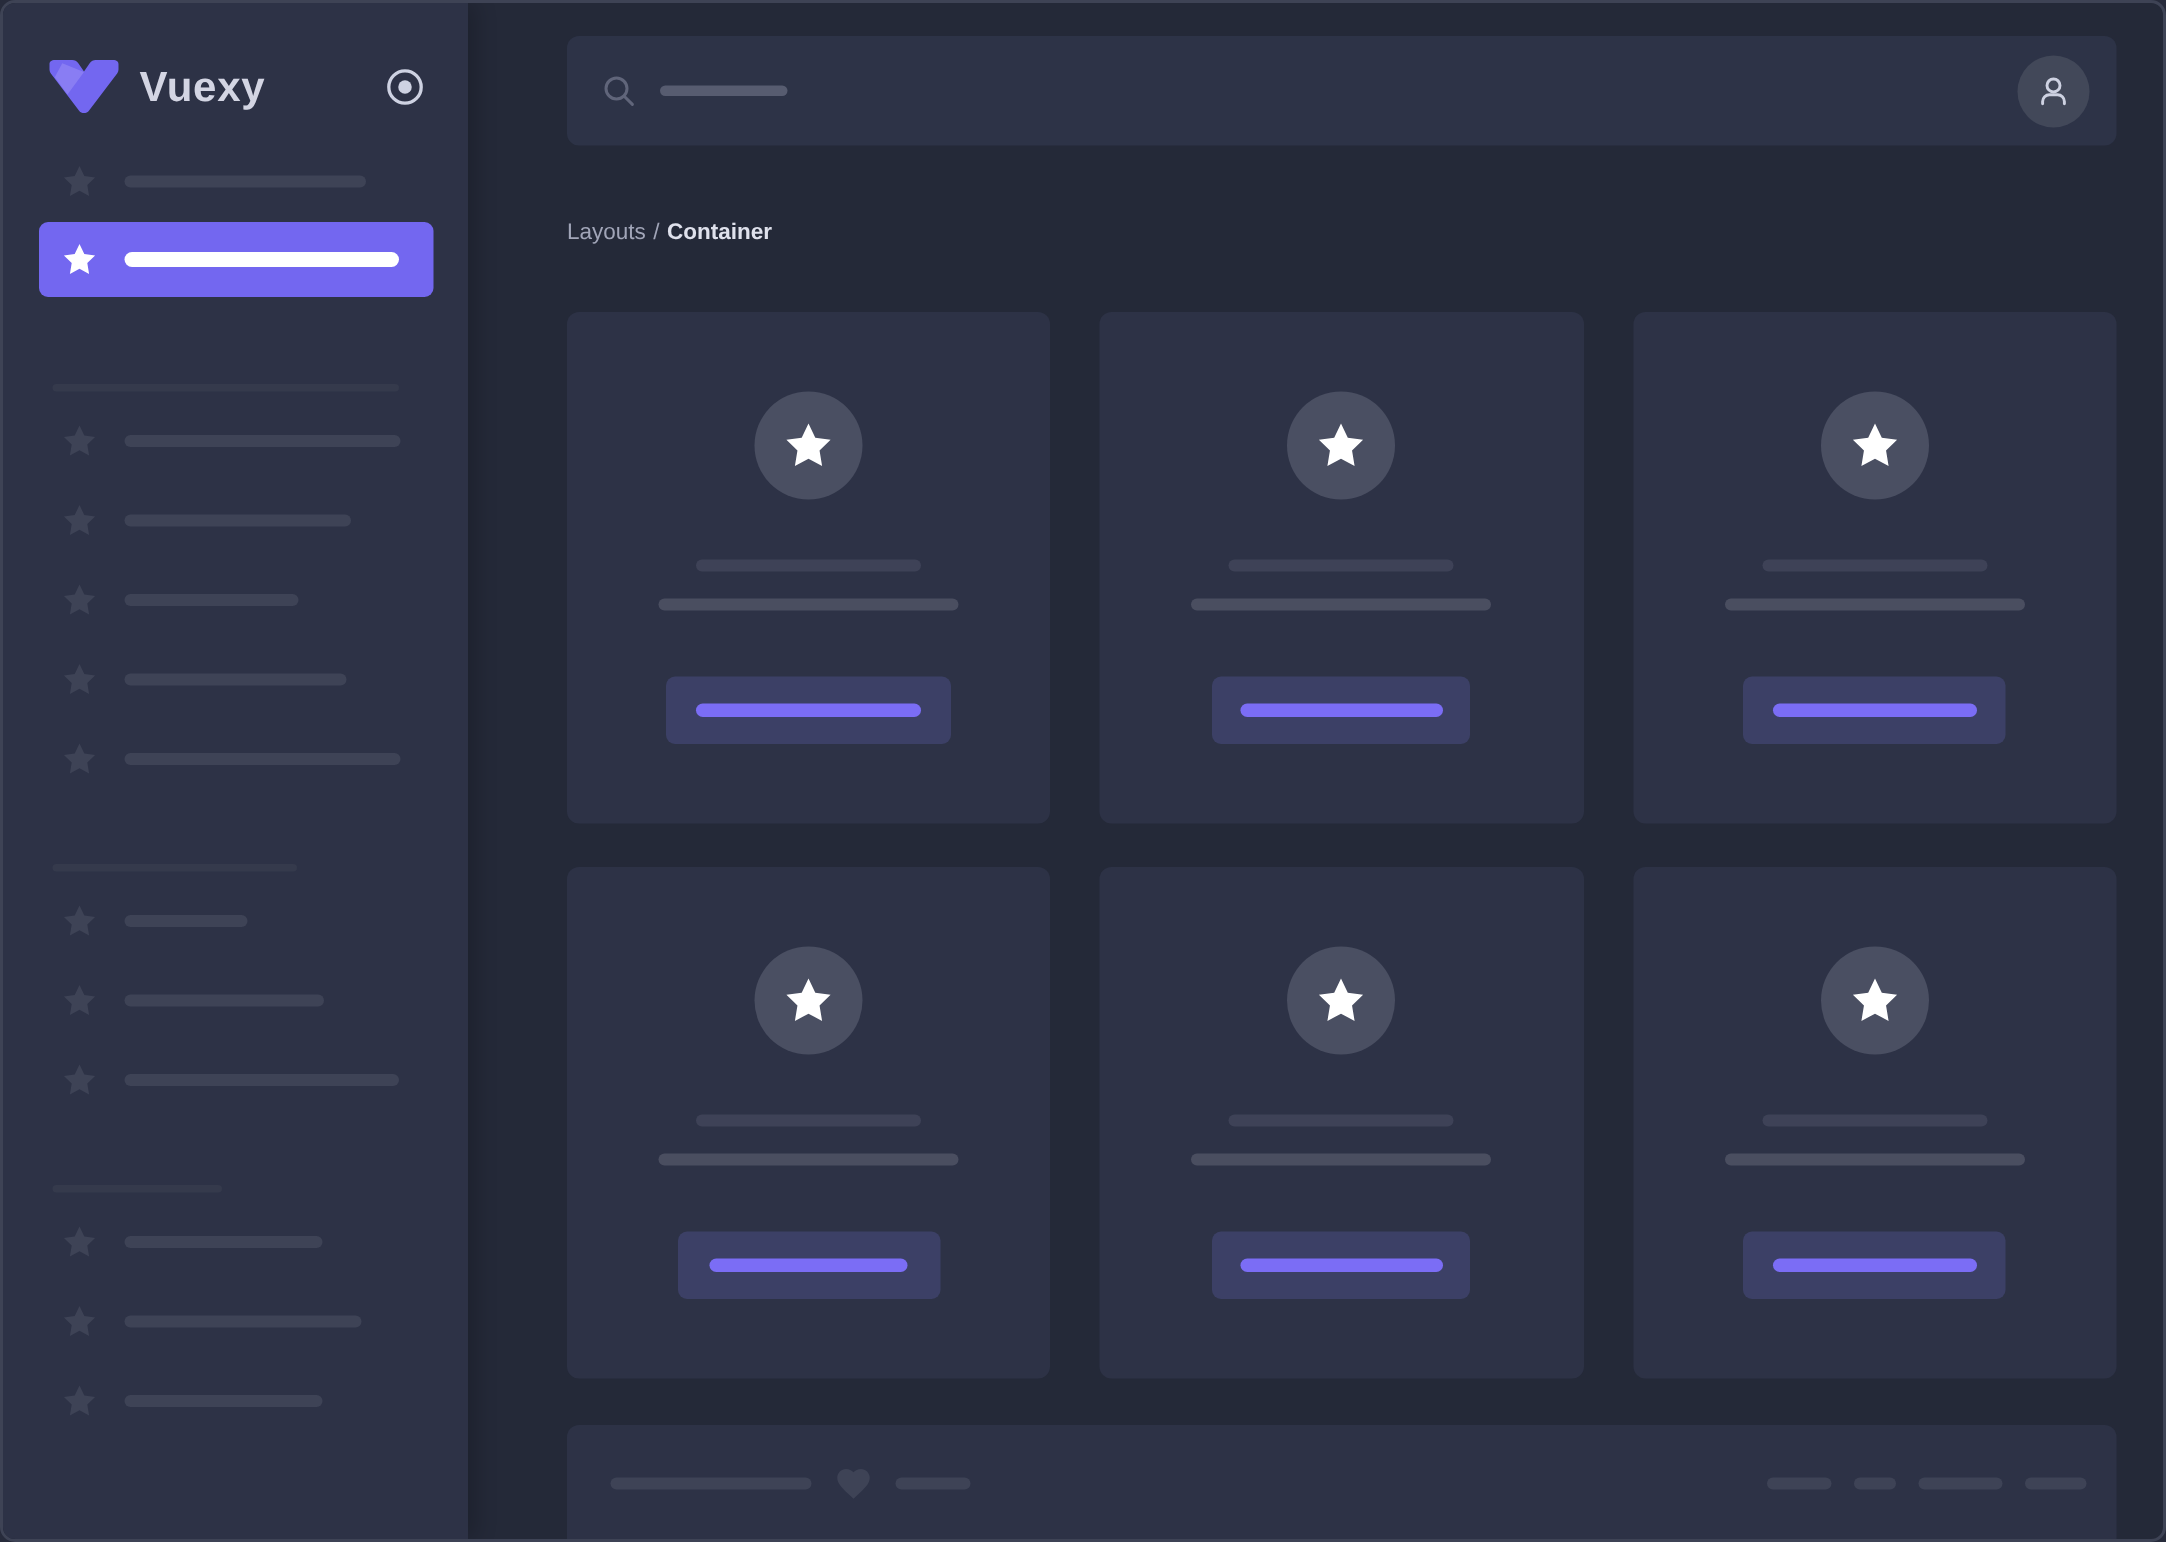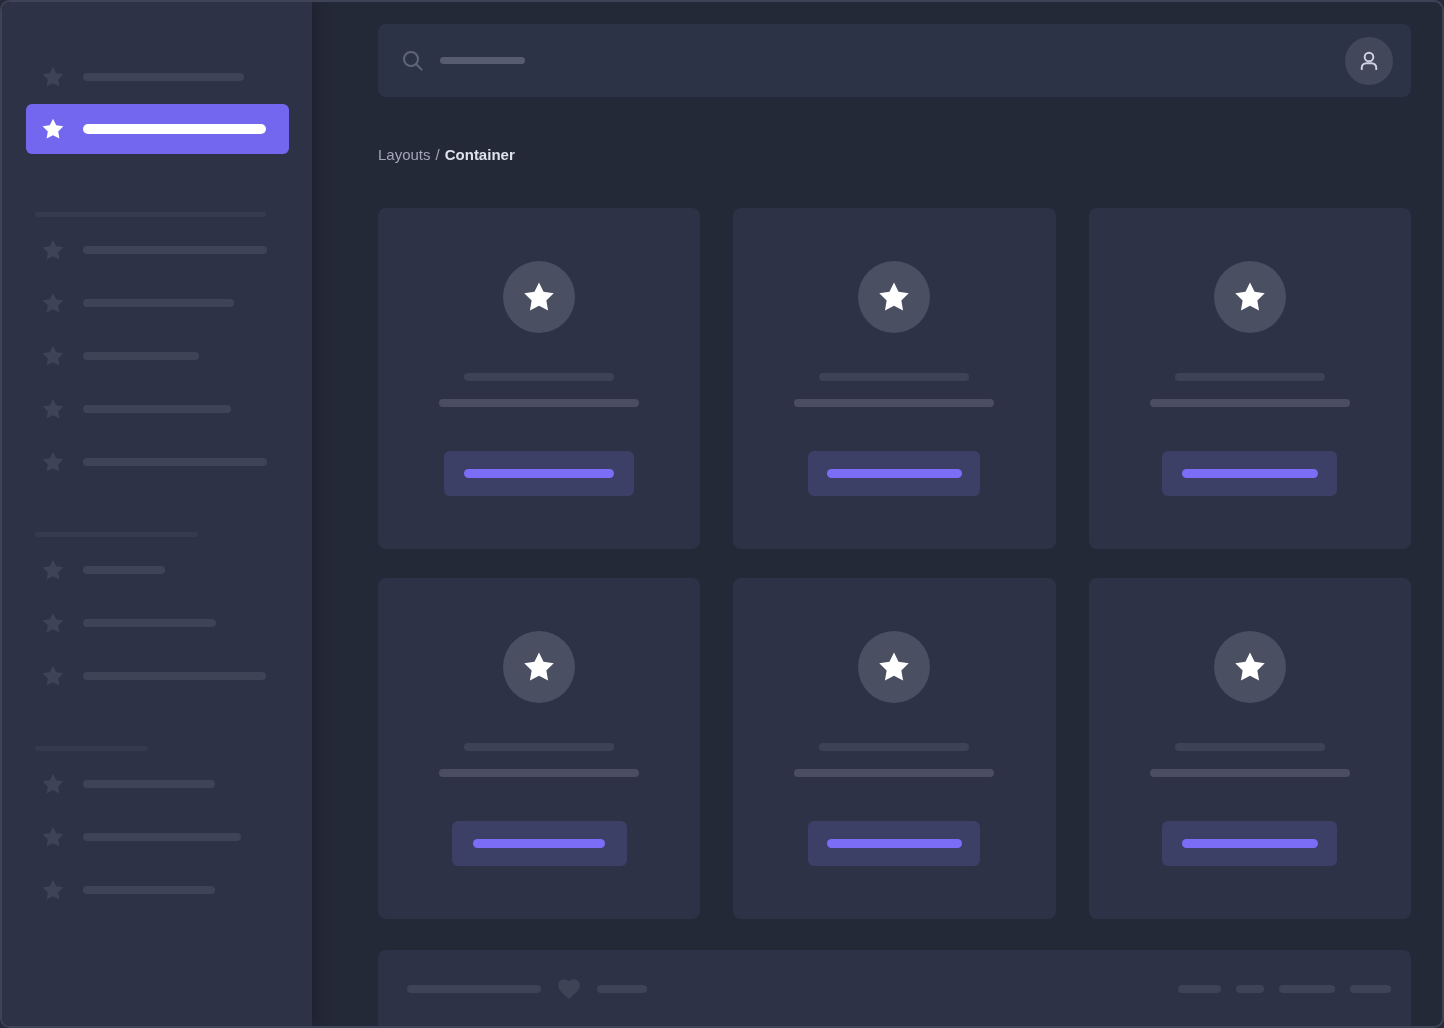--- a/index.html
+++ b/index.html
@@ -86,20 +86,35 @@
   .f-right { margin-left: auto; }
   .fbar { height: 8px; border-radius: 4px; background: var(--bar, #3e4356); }
   .heart { display: flex; }
 </style>
 </head>
 <body>
 
 <div class="frame">
 
   <aside class="sidebar">
+    <div class="logo-row">
+      <span class="logo-mark">
+        <svg width="48" height="38" viewBox="0 0 48 38">
+          <path fill="#7367f0" d="M4.8 1h11.4c1.6 0 3 .8 3.9 2l3.9 5.6L27.9 3c.9-1.2 2.3-2 3.9-2h11.4C45.9 1 47 2.1 47 3.8v3.4c0 1-.3 2-.9 2.8L27.4 34.6c-1.7 2.3-5.1 2.3-6.8 0L1.9 10C1.3 9.2 1 8.2 1 7.2V3.8C1 2.1 2.1 1 4.8 1z"></path>
+          <path fill="#9a90f6" opacity="0.55" d="M9.5 3.2L24 9l-11 15L4.5 12.5z"></path>
+        </svg>
+      </span>
+      <span class="logo-text">Vuexy</span>
+      <span class="pin">
+        <svg width="28" height="28" viewBox="0 0 28 28">
+          <circle cx="14" cy="14" r="10.8" fill="none" stroke="#ced2e2" stroke-width="2.2"></circle>
+          <circle cx="14" cy="14" r="4.5" fill="#ced2e2"></circle>
+        </svg>
+      </span>
+    </div>
 
     <nav class="menu">
 
         <div class="srow item">
           <span class="star">
             <svg width="24" height="24" viewBox="0 0 24 24">
               <path d="M12 1.7l3.2 6.6 7.2 1-5.2 5.1 1.2 7.2L12 18.2l-6.4 3.4 1.2-7.2L1.6 9.3l7.2-1z"></path>
             </svg>
           </span>
           <span class="sbar" style="width: 161px;"></span>

